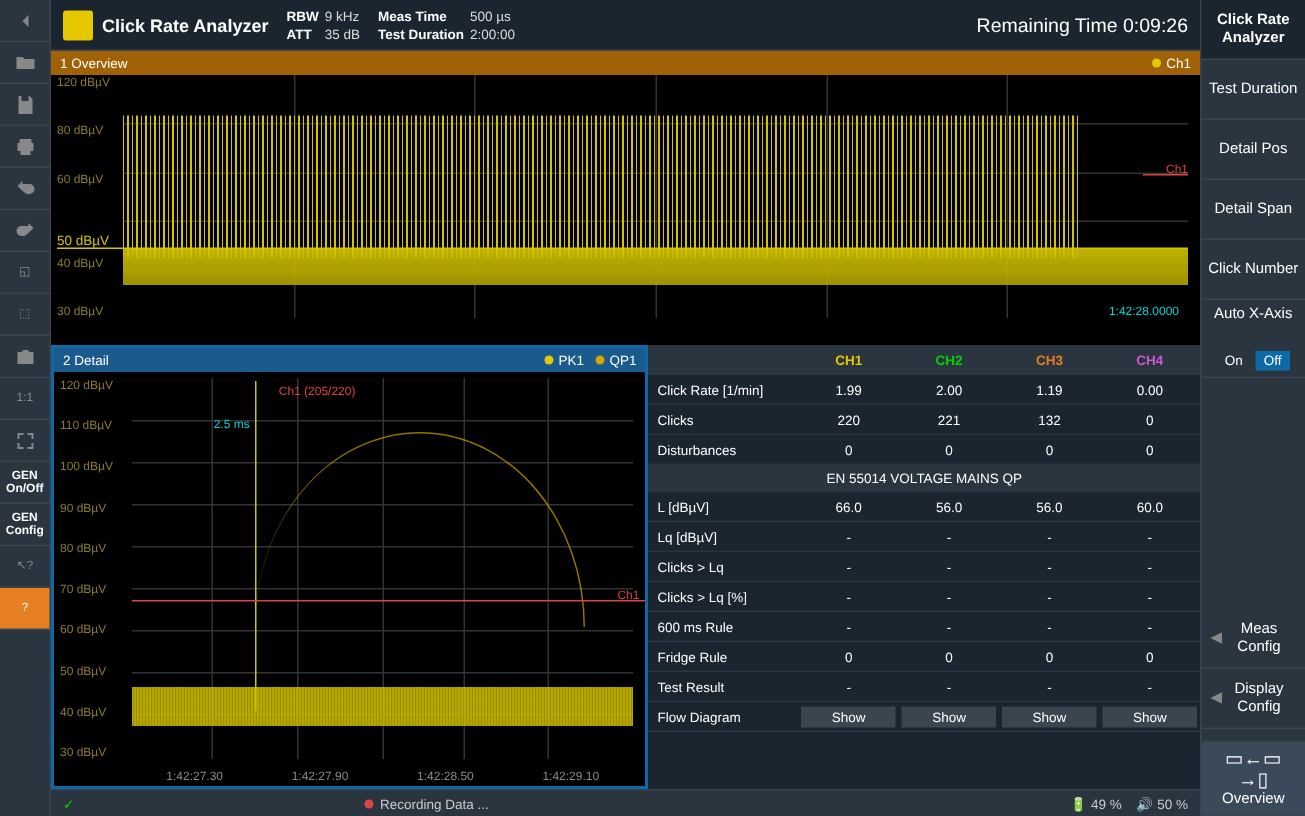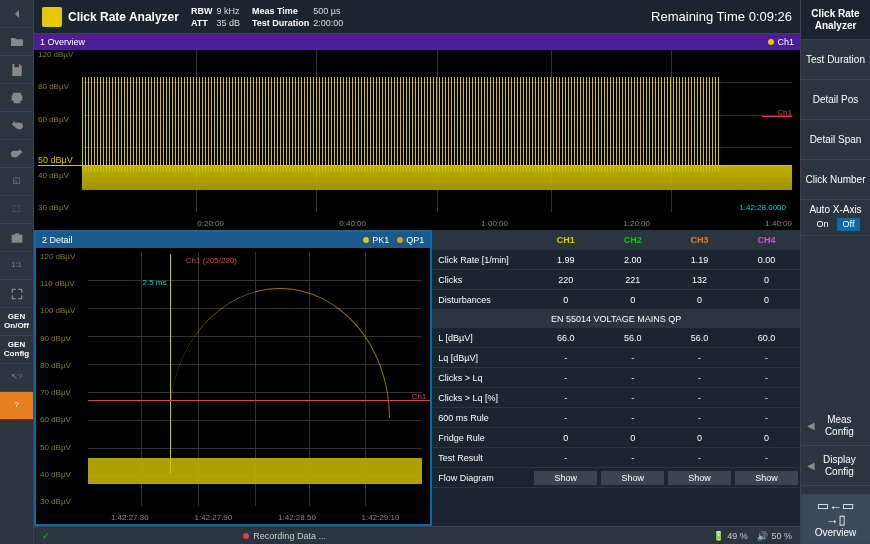--- a/index.html
+++ b/index.html
@@ -7,38 +7,38 @@
 .left-toolbar { width: 34px; background: #2a3540; display: flex; flex-direction: column; border-right: 1px solid #3a4550; }
 .left-toolbar .tb { height: 28px; border-bottom: 1px solid #3a4550; display: flex; align-items: center; justify-content: center; color: #888; cursor: pointer; font-size: 8px; text-align: center; line-height: 1.1; }
 .left-toolbar .tb.gen { color: #fff; font-weight: bold; }
 .left-toolbar .tb.orange { background: #e67e22; color: #fff; }
 .left-toolbar .tb svg { width: 16px; height: 16px; fill: #888; }
 .right-col { width: 70px; background: #2a3540; display: flex; flex-direction: column; border-left: 1px solid #3a4550; }
 .right-col .rb { min-height: 40px; border-bottom: 1px solid #3a4550; display: flex; flex-direction: column; align-items: center; justify-content: center; color: #fff; cursor: pointer; font-size: 10px; text-align: center; padding: 4px; line-height: 1.2; }
 .right-col .rb.title { background: #1a2530; font-weight: bold; }
 .right-col .auto-x { min-height: 36px; flex-direction: column; }
 .right-col .on-off { display: flex; gap: 2px; margin-top: 2px; }
-.right-col .on-off span { padding: 1px 6px; font-size: 9px; }
+.right-col .on-off span { padding: 1px 6px; font-size: 9px; margin-top: 16px; }
 .right-col .on-off .off { background: #0d6aa8; color: #fff; }
 .right-col .spacer { flex: 1; border: none; cursor: default; }
 .right-col .rb.config { justify-content: space-between; flex-direction: row; padding: 4px 6px; }
 .right-col .rb.config .arrow { color: #888; }
 .right-col .rb.overview-btn { background: #3a4a5a; }
 .right-col .rb.overview-btn .diagram { font-size: 13px; line-height: 14px; color: #fff; }
 .main { flex: 1; display: flex; flex-direction: column; }
 .header { height: 34px; background: #1a2530; display: flex; align-items: center; padding: 0 8px; border-bottom: 1px solid #3a4550; }
 .header .icon { width: 20px; height: 20px; background: #e6c800; margin-right: 6px; border-radius: 2px; }
 .header .title { color: #fff; font-size: 12px; font-weight: bold; margin-right: 12px; }
 .header .params { display: flex; font-size: 9px; gap: 4px; }
 .header .params .col { display: flex; flex-direction: column; gap: 2px; }
 .header .params .lbl { color: #fff; font-weight: bold; }
 .header .params .val { color: #ddd; }
 .header .remaining { margin-left: auto; color: #fff; font-size: 13px; }
 .content { flex: 1; display: flex; flex-direction: column; }
-.panel-head { height: 16px; background: #4c1d95; display: flex; align-items: center; padding: 0 6px; color: #fff; font-size: 9px; }
+.panel-head { height: 16px; background: #a16207; display: flex; align-items: center; padding: 0 6px; color: #fff; font-size: 9px; }
 .panel-head.blue { background: #1a5a8c; align-items: center; }
 .panel-head .right { margin-left: auto; display: flex; gap: 8px; }
 .panel-head .dot { display: inline-block; width: 6px; height: 6px; border-radius: 50%; margin-right: 3px; }
 .overview-plot { height: 180px; background: #000; position: relative; }
 .plot-grid { position: absolute; inset: 0 8px 18px 48px; }
 .plot-grid::before, .plot-grid::after { content: ''; position: absolute; background: #333; }
 .grid-line-h, .grid-line-v { position: absolute; background: #333; }
 .grid-line-h { width: 100%; height: 1px; }
 .grid-line-v { height: 100%; width: 1px; }
 .y-labels { position: absolute; left: 4px; top: 0; bottom: 18px; display: flex; flex-direction: column; justify-content: space-between; font-size: 8px; color: #8a7a30; }
@@ -186,28 +186,20 @@
           <div class="grid-line-v" style="left:50%"></div>
           <div class="grid-line-v" style="left:66%"></div>
           <div class="grid-line-v" style="left:83%"></div>
       </div>
       <div class="signal-overview"></div>
       <div class="noise-overview"></div>
       <div class="ref-line" style="bottom:64px;right:8px">50 dBµV</div>
       <div class="ch1-line" style="top:66px;width:30px"></div>
       <div class="ch1-label" style="top:58px">Ch1</div>
       <div class="marker-time" style="bottom:18px;right:14px">1:42:28.0000</div>
-      <div class="x-labels">
-        <span></span>
-          <span>0:20:00</span>
-          <span>0:40:00</span>
-          <span>1:00:00</span>
-          <span>1:20:00</span>
-          <span>1:40:00</span>
-      </div>
     </div>
 
     <div class="bottom-row">
       <div class="detail-panel blue-border">
         <div class="panel-head blue">
           <span>2 Detail</span>
           <div class="right">
             <span><span class="dot" style="background:#e6c800"></span><span>PK1</span></span>
             <span><span class="dot" style="background:#d4a400"></span><span>QP1</span></span>
           </div>

